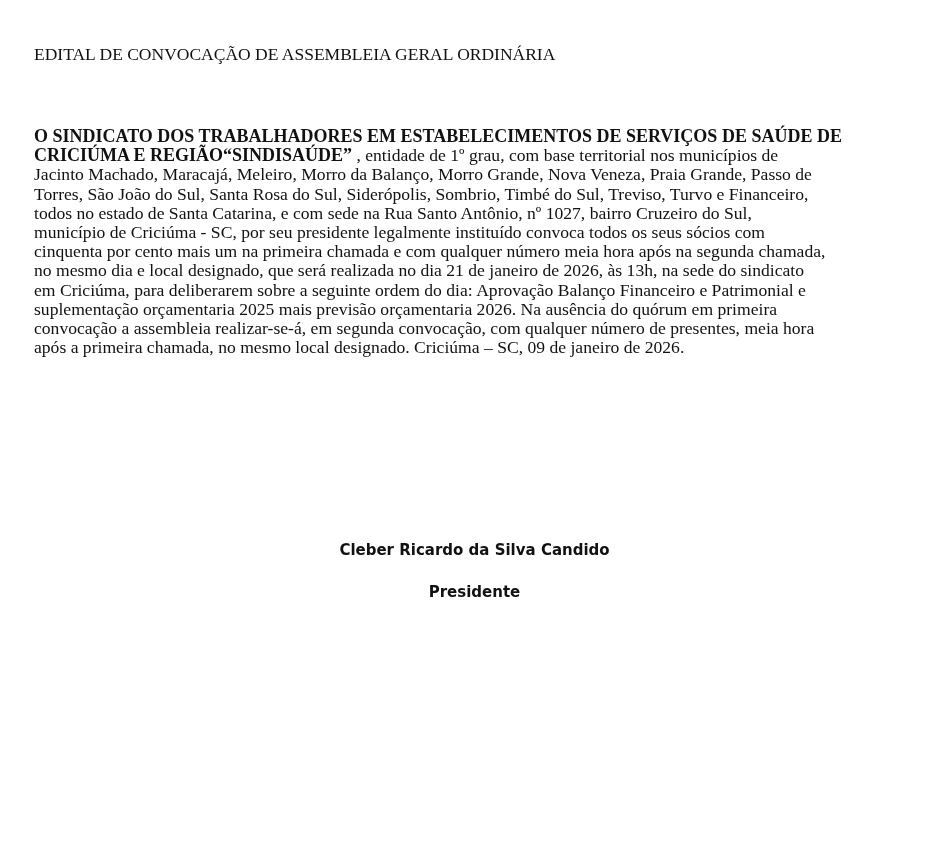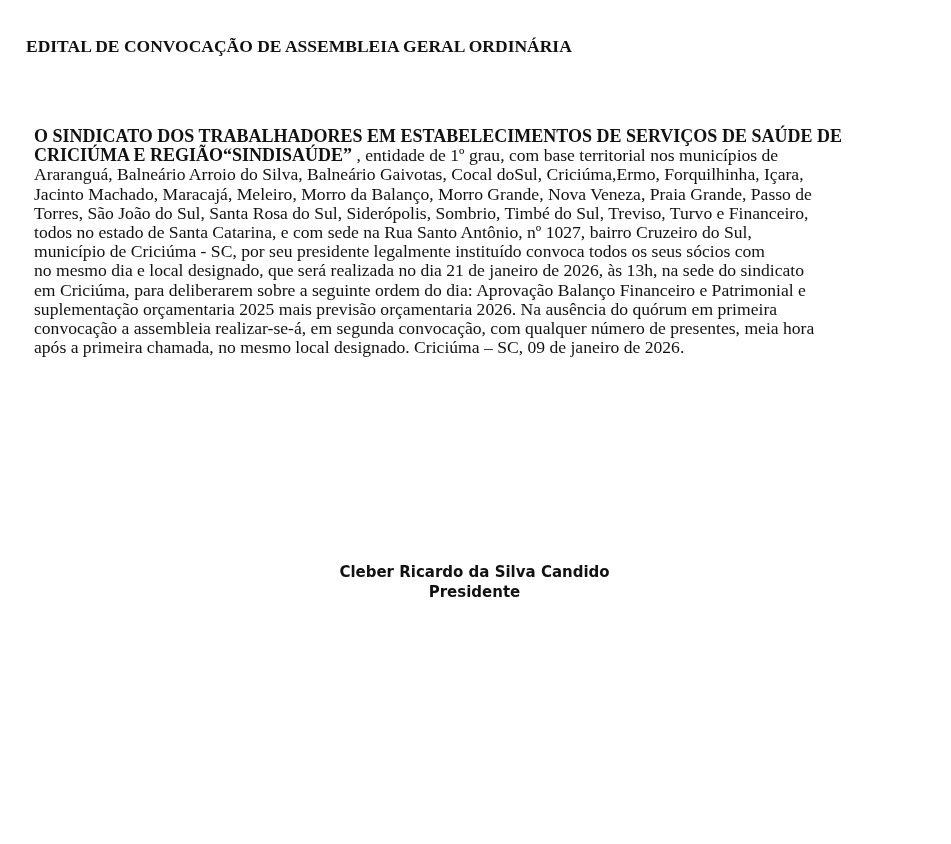--- a/index.html
+++ b/index.html
@@ -20,24 +20,24 @@
       left: 0; top: 0;
       width: 951px;
       height: 844px;
       background: #ffffff;
     }
     .title {
       position: absolute;
       left: 26px;
       top: 36px;
       font-size: 17.5px;
-      font-weight: bold;
+      font-weight: normal;
       letter-spacing: 0px;
       white-space: nowrap;
-      margin: 0;
+      margin: 8px;
     }
     .body-text {
       position: absolute;
       left: 26px;
       top: 119px;
       width: 900px;
       font-size: 17.6px;
       line-height: 19.2px;
       margin: 8px;
     }
@@ -52,37 +52,37 @@
     .signature {
       position: absolute;
       left: 0;
       width: 951px;
       text-align: center;
       font-family: "DejaVu Sans", sans-serif;
       font-weight: bold;
       font-size: 15px;
       margin: 0;
     }
-    .sig-name { top: 541px; left: -1px; margin-top: 22px; }
+    .sig-name { top: 541px; left: -1px; }
     .sig-role { top: 583px; left: -1px; }
   </style>
 </head>
 <body>
 
 <div class="page">
   <h1 class="title">EDITAL DE CONVOCAÇÃO DE ASSEMBLEIA GERAL ORDINÁRIA</h1>
 
   <p class="body-text">
     <span class="line bold">O SINDICATO DOS TRABALHADORES EM ESTABELECIMENTOS DE SERVIÇOS DE SAÚDE DE</span>
     <span class="line"><span class="bold">CRICIÚMA E REGIÃO“SINDISAÚDE”</span><span> , entidade de 1º grau, com base territorial nos municípios de</span></span>
-    <span class="line">Araranguá, Balneário Arroio do Silva, Balneário Gaivotas, Cocal doSul, Criciúma,Ermo, Forquilhinha, Içara,</span>
     <span class="line">Jacinto Machado, Maracajá, Meleiro, Morro da Balanço, Morro Grande, Nova Veneza, Praia Grande, Passo de</span>
     <span class="line">Torres, São João do Sul, Santa Rosa do Sul, Siderópolis, Sombrio, Timbé do Sul, Treviso, Turvo e Financeiro,</span>
     <span class="line">todos no estado de Santa Catarina, e com sede na Rua Santo Antônio, nº 1027, bairro Cruzeiro do Sul,</span>
     <span class="line">município de Criciúma - SC, por seu presidente legalmente instituído convoca todos os seus sócios com</span>
+    <span class="line">cinquenta por cento mais um na primeira chamada e com qualquer número meia hora após na segunda chamada,</span>
     <span class="line">no mesmo dia e local designado, que será realizada no dia 21 de janeiro de 2026, às 13h, na sede do sindicato</span>
     <span class="line">em Criciúma, para deliberarem sobre a seguinte ordem do dia: Aprovação Balanço Financeiro e Patrimonial e</span>
     <span class="line">suplementação orçamentaria 2025 mais previsão orçamentaria 2026. Na ausência do quórum em primeira</span>
     <span class="line">convocação a assembleia realizar-se-á, em segunda convocação, com qualquer número de presentes, meia hora</span>
     <span class="line">após a primeira chamada, no mesmo local designado. Criciúma – SC, 09 de janeiro de 2026.</span>
   </p>
 
   <p class="signature sig-name">Cleber Ricardo da Silva Candido</p>
   <p class="signature sig-role">Presidente</p>
 </div>

